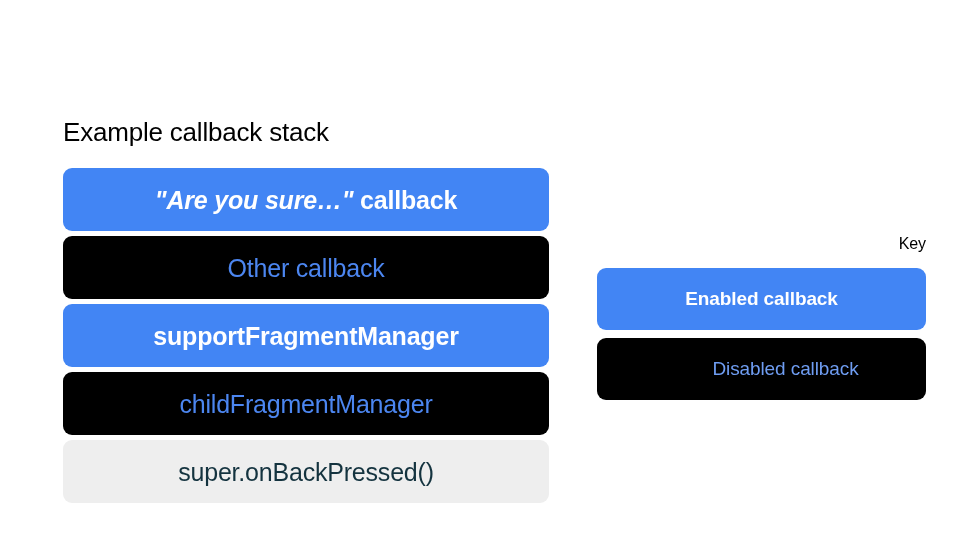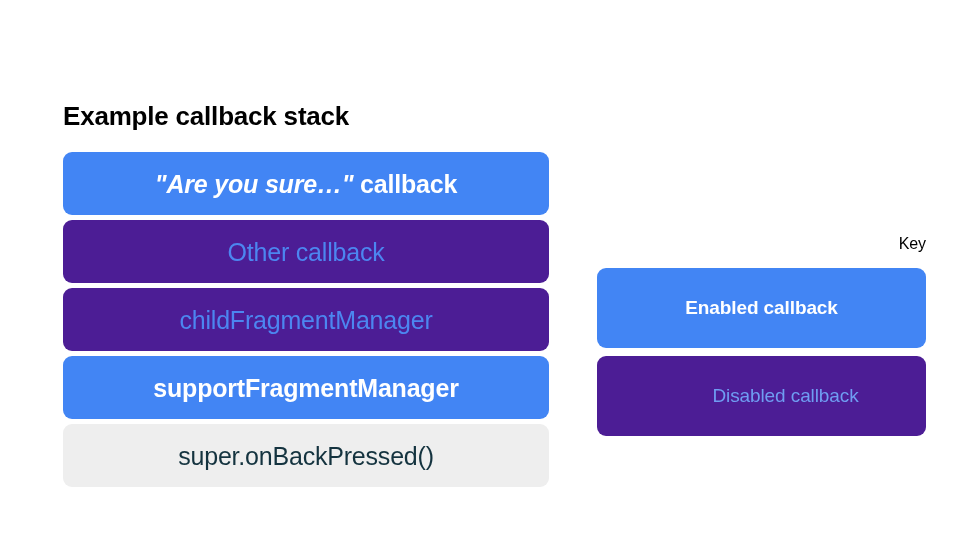--- a/index.html
+++ b/index.html
@@ -24,25 +24,25 @@
   
   .stack-panel {
     position: absolute;
     left: 63px;
     top: 100px;
     width: 486px;
   }
 
   .stack-title {
     font-size: 26px;
-    font-weight: bold;
+    font-weight: normal;
     color: #000000;
     letter-spacing: -0.2px;
     line-height: 32px;
-    margin: 0 0 20px 0;
+    margin: 16px 0 20px 0;
     white-space: nowrap;
   }
 
   .stack-list {
     display: flex;
     flex-direction: column;
     gap: 5px;
   }
 
   .bar {
@@ -66,21 +66,21 @@
   
   .v-enabled {
     background: #4285F4;
   }
   .v-enabled .bar-label {
     color: #ffffff;
     font-weight: bold;
   }
 
   .v-disabled {
-    background: #4c1d95;
+    background: #000000;
   }
   .v-disabled .bar-label {
     color: #4C86F0;
     font-weight: normal;
   }
 
   .v-system {
     background: #EEEEEE;
   }
   .v-system .bar-label {
@@ -113,21 +113,21 @@
     text-align: right;
   }
 
   .key-list {
     display: flex;
     flex-direction: column;
     gap: 8px;
   }
 
   .key-row {
-    height: 80px;
+    height: 62px;
     border-radius: 9px;
     display: flex;
     align-items: center;
     justify-content: center;
     text-align: center;
     padding: 0 12px;
     box-sizing: border-box;
     white-space: nowrap;
   }
 
@@ -162,28 +162,28 @@
     <div class="stack-list">
 
       <div class="bar v-enabled">
         <span class="bar-label"><span class="quoted">"Are you sure…"</span><span> callback</span></span>
       </div>
 
       <div class="bar v-disabled">
         <span class="bar-label">Other callback</span>
       </div>
 
+      <div class="bar v-enabled">
+        <span class="bar-label">supportFragmentManager</span>
+      </div>
+
       <div class="bar v-disabled">
         <span class="bar-label">childFragmentManager</span>
       </div>
 
-      <div class="bar v-enabled">
-        <span class="bar-label">supportFragmentManager</span>
-      </div>
-
       <div class="bar v-system">
         <span class="bar-label">super.onBackPressed()</span>
       </div>
 
     </div>
   </section>
 
   <section class="key-panel">
     <h2 class="key-title">Key</h2>
 

